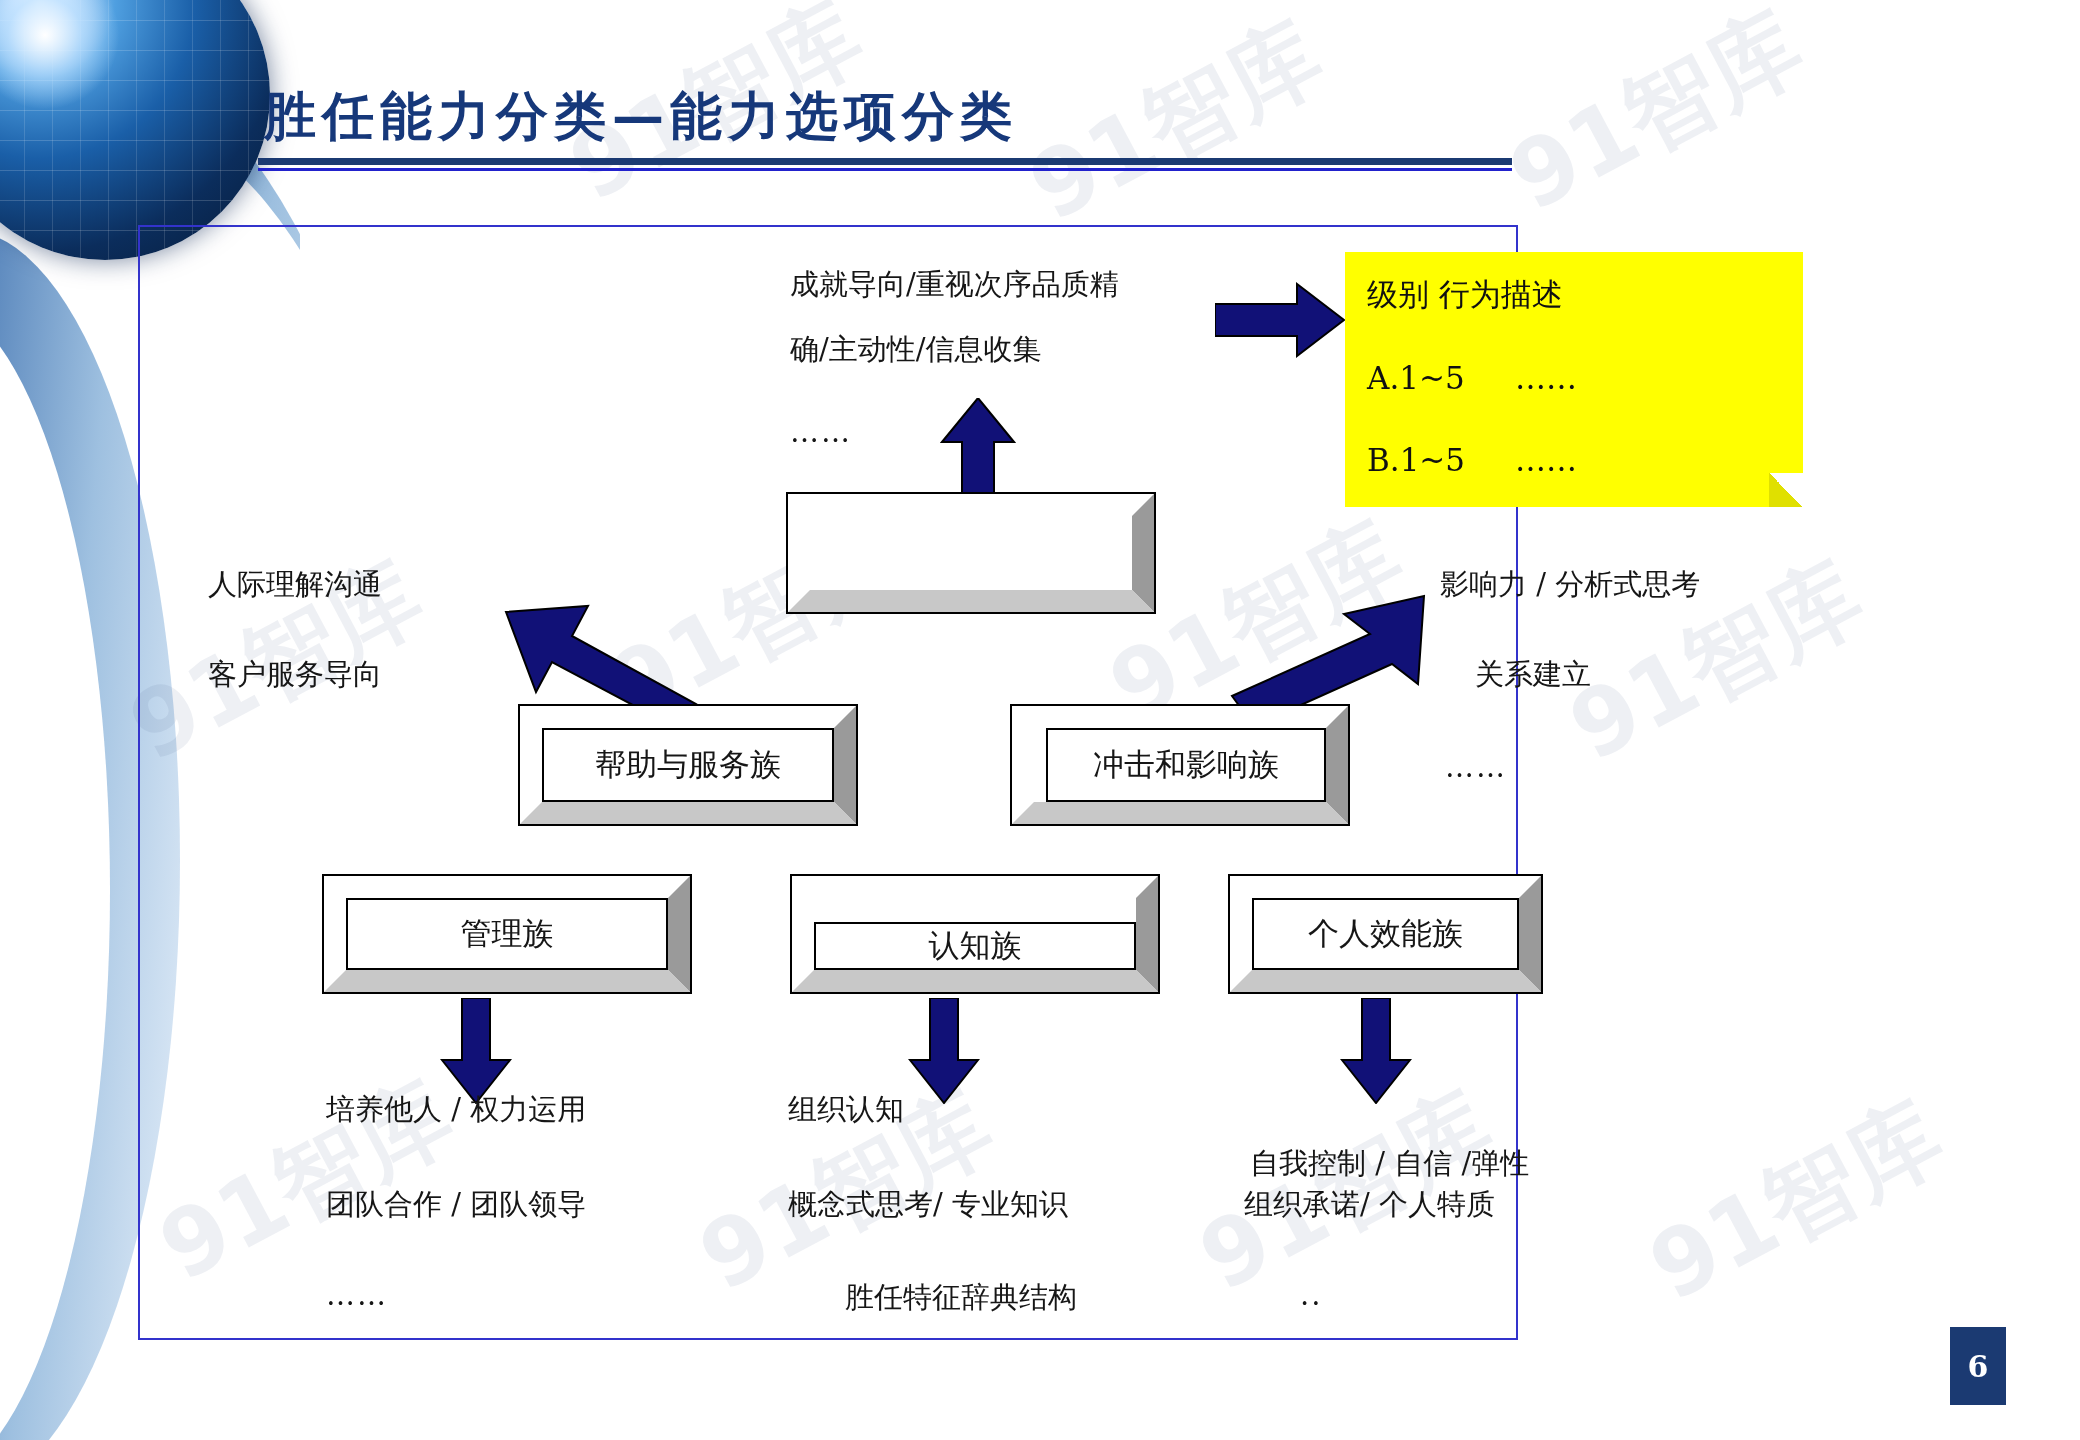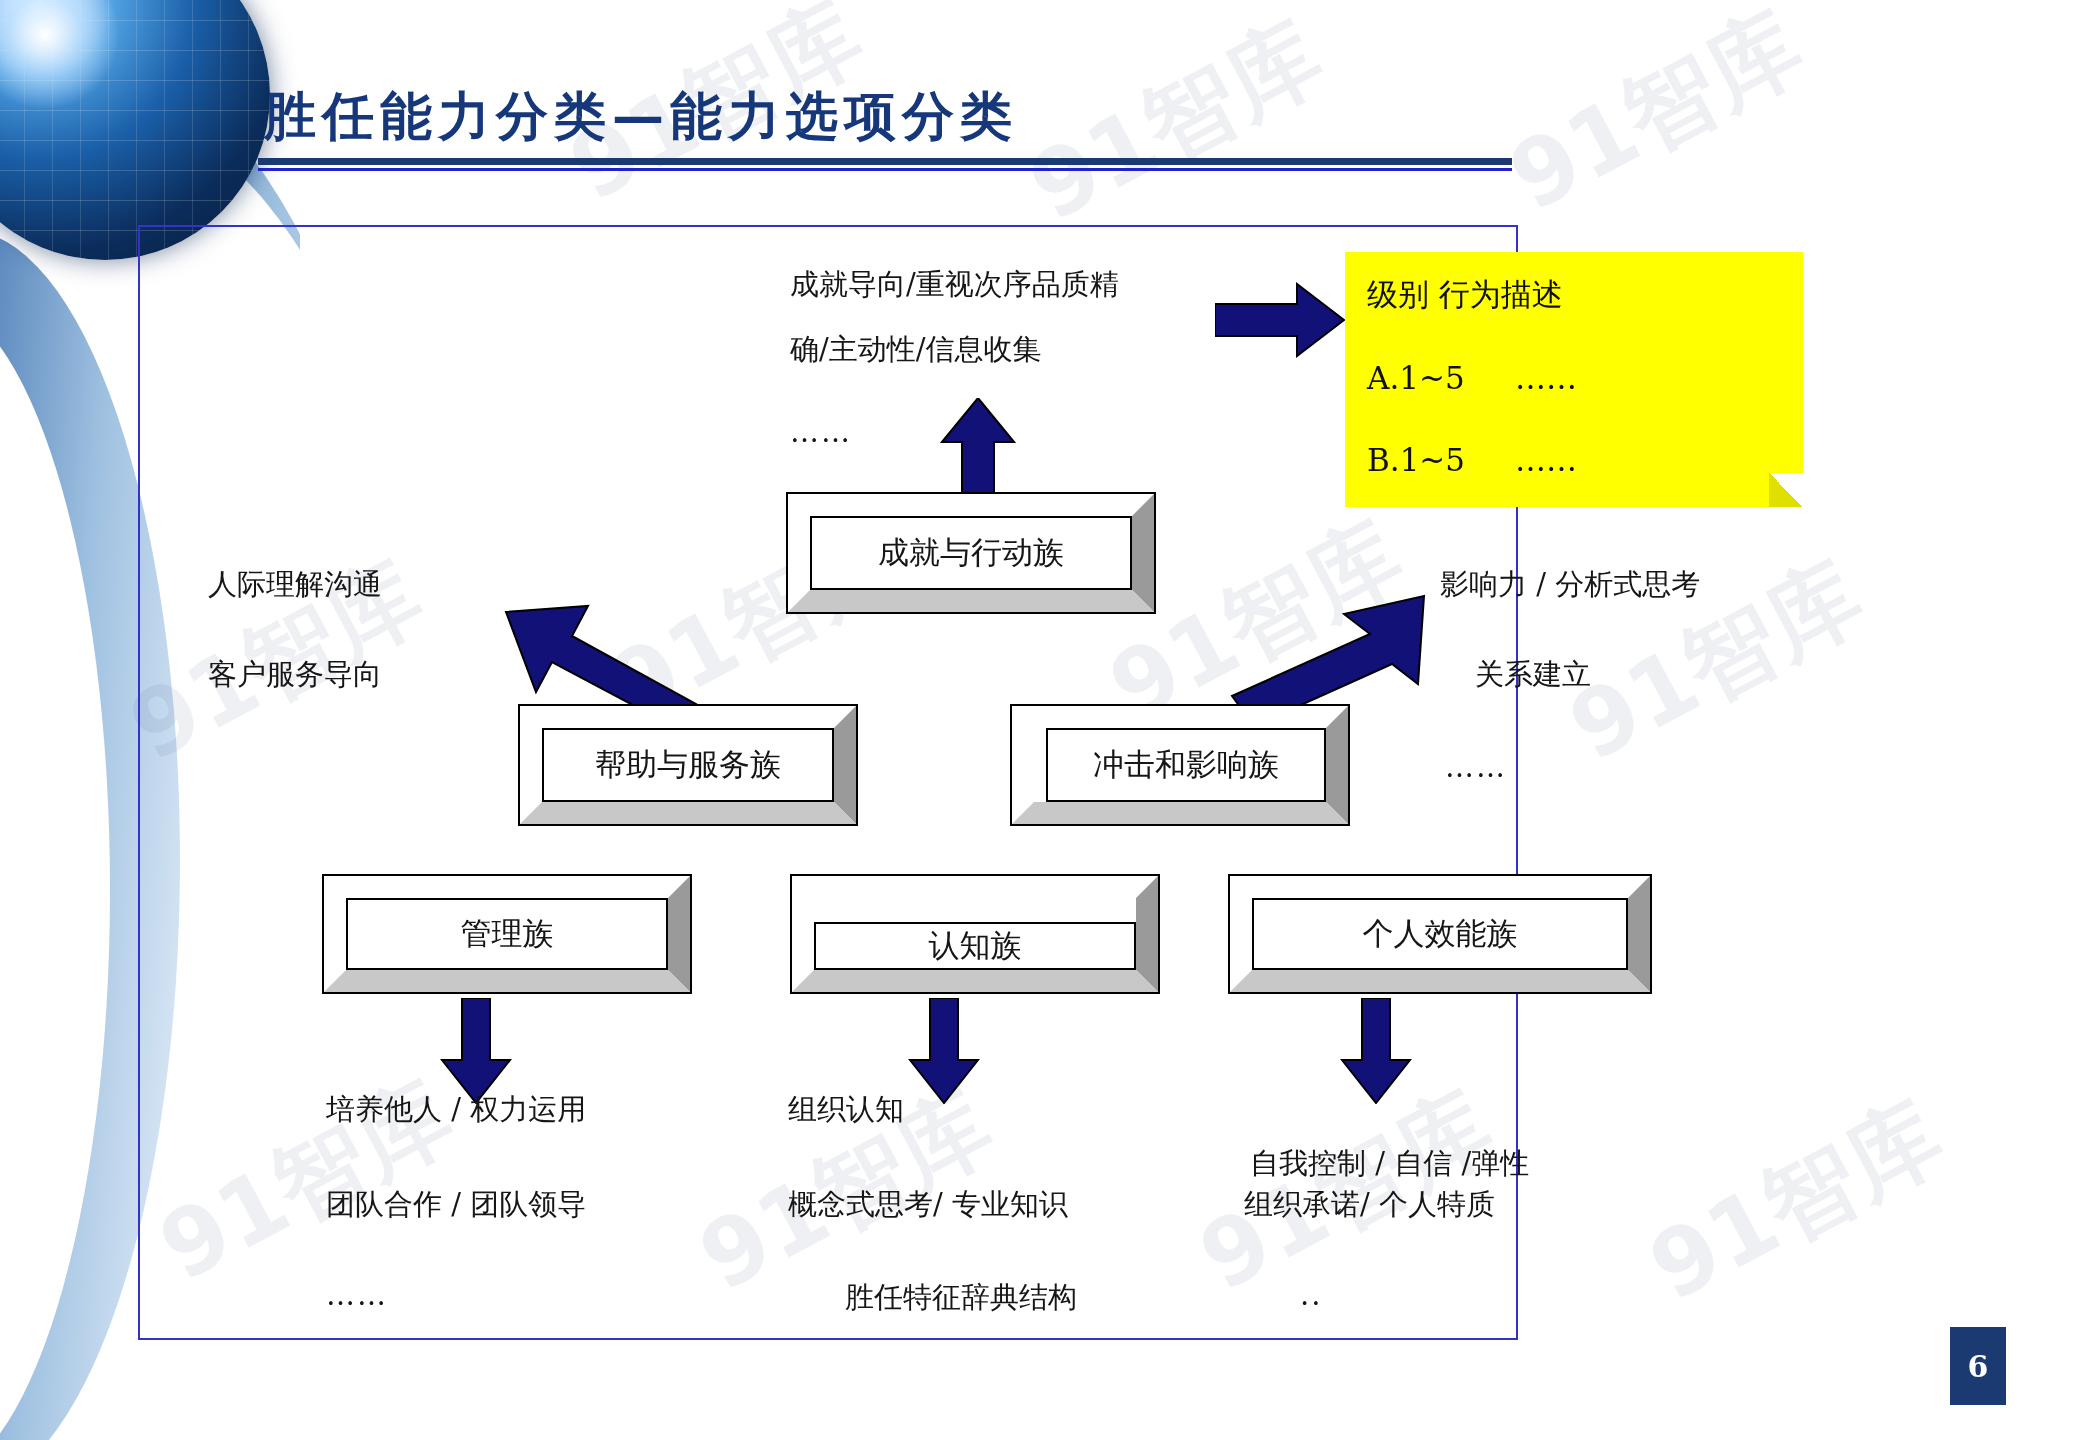--- a/index.html
+++ b/index.html
@@ -218,21 +218,20 @@
   </svg>
 </div>
 
 <div class="box3d" style="left:786px; top:492px; width:370px; height:122px;">
   <div class="bevel">
     <div class="f-top"></div>
       <div class="f-left"></div>
     <div class="f-right"></div>
       <div class="f-bottom"></div>
   </div>
-  <div class="inner" style="left:22px; top:22px; right:22px; bottom:22px;">成就与行动族</div>
 </div>
 
 <div class="box3d" style="left:518px; top:704px; width:340px; height:122px;">
   <div class="bevel">
     <div class="f-top"></div>
       <div class="f-left"></div>
     <div class="f-right"></div>
       <div class="f-bottom"></div>
   </div>
   <div class="inner" style="left:22px; top:22px; right:22px; bottom:22px;">帮助与服务族</div>
@@ -261,21 +260,21 @@
 <div class="box3d" style="left:790px; top:874px; width:370px; height:120px;">
   <div class="bevel">
     <div class="f-top"></div>
       <div class="f-left"></div>
     <div class="f-right"></div>
       <div class="f-bottom"></div>
   </div>
   <div class="inner" style="left:22px; top:22px; right:22px; bottom:22px;margin-top:24px;">认知族</div>
 </div>
 
-<div class="box3d" style="left:1228px; top:874px; width:424px; height:120px;">
+<div class="box3d" style="left:1228px; top:874px; width:315px; height:120px;">
   <div class="bevel">
     <div class="f-top"></div>
       <div class="f-left"></div>
     <div class="f-right"></div>
       <div class="f-bottom"></div>
   </div>
   <div class="inner" style="left:22px; top:22px; right:22px; bottom:22px;">个人效能族</div>
 </div>
 
 <div class="arrow" style="left:440px; top:998px; width:72px; height:106px;">

